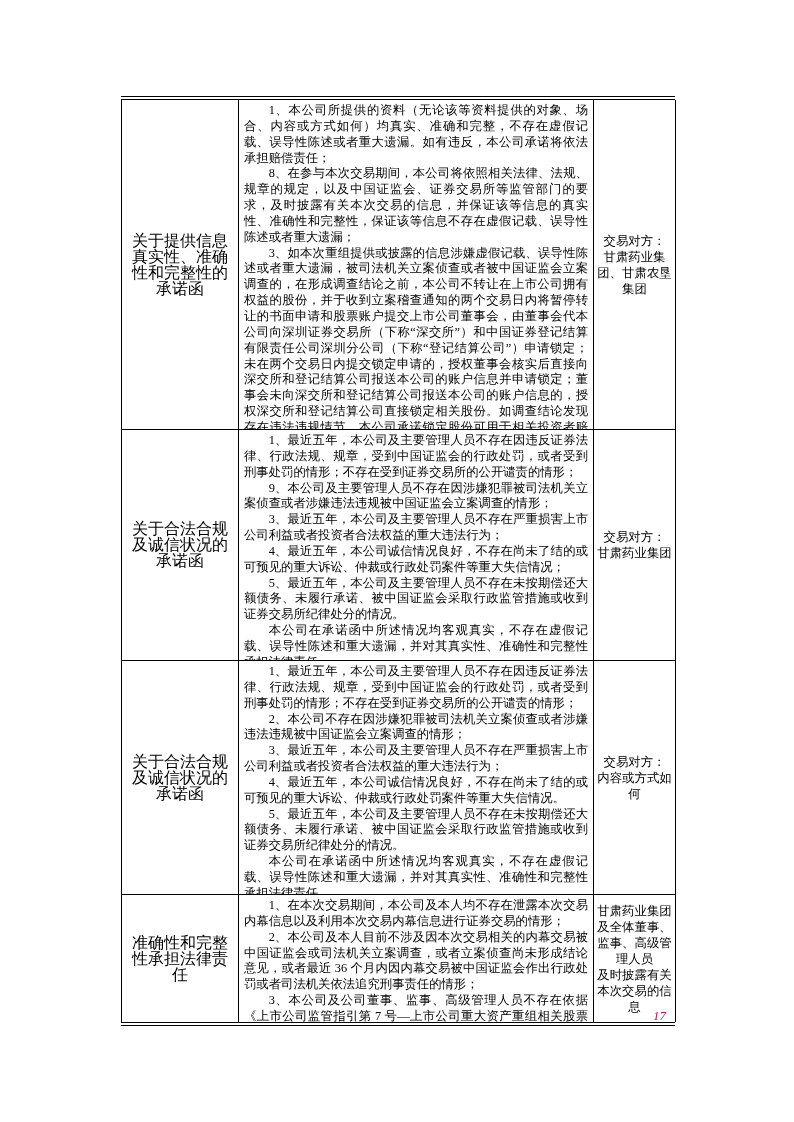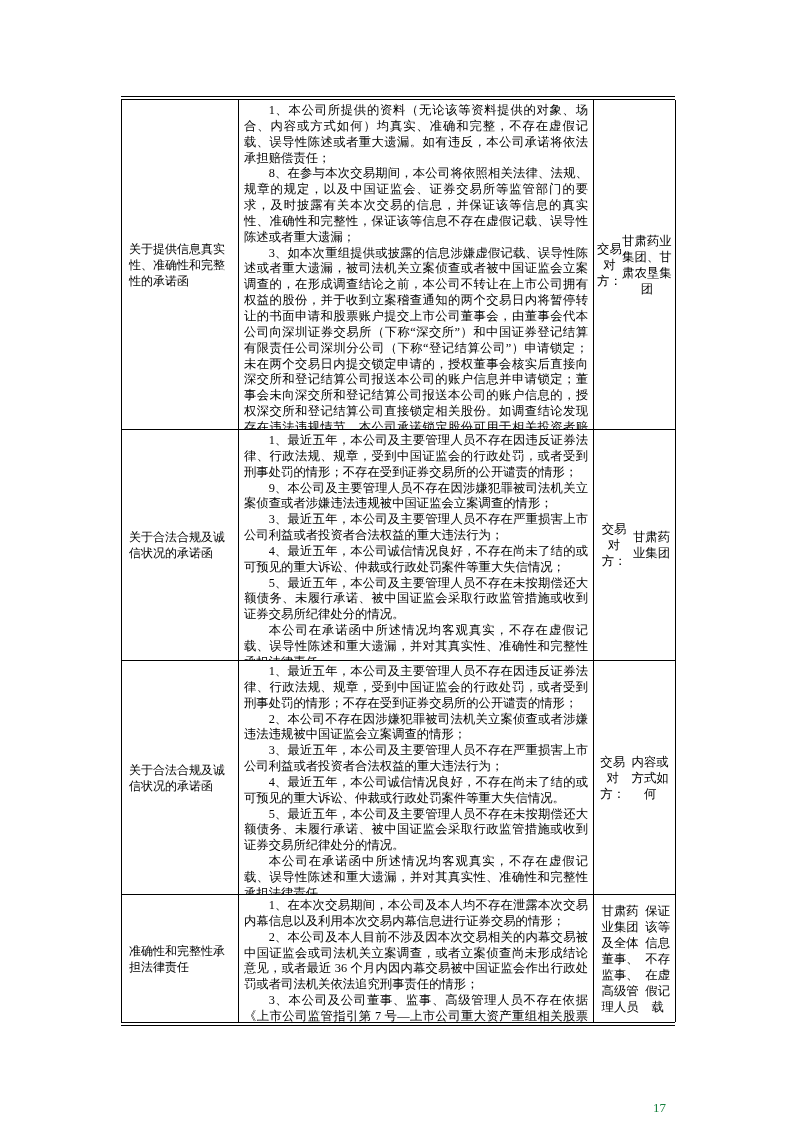--- a/index.html
+++ b/index.html
@@ -15,43 +15,43 @@
   }
   table.doc-table {
     border-collapse:collapse; width:100%; table-layout:fixed;
   }
   table.doc-table td { border:1px solid #000; padding:0; vertical-align:top;margin-top:48px; }
   table.doc-table tr:first-child td { border-top:none; }
   table.doc-table tr:last-child td { border-bottom:none; }
 
   .title-inner {
     display:flex; align-items:center; justify-content:center;
-    padding:0 7px; box-sizing:border-box;
-    font-size:12px; line-height:16px; overflow:hidden;
+    text-align:center; padding:0 7px; box-sizing:border-box;
+    font-size:16px; line-height:16px; overflow:hidden;
   }
   .content-inner {
     box-sizing:border-box; overflow:hidden;
     padding:3px 5px 0 5px;
     font-size:12.35px; line-height:15.85px;
     text-align:justify; text-justify:inter-ideograph;
   }
   .content-inner p { margin:0; text-indent:2em; }
   .party-inner {
-    display:flex; flex-direction:row; align-items:center; justify-content:center;
+    display:flex; flex-direction:column; align-items:center; justify-content:center;
     text-align:center; padding:0 3px; box-sizing:border-box;
     font-size:12.4px; line-height:16px; overflow:hidden;
   }
   .h-r1 { height:329px; }
   .h-r2 { height:230px; }
   .h-r3 { height:233px; }
   .h-r4 { height:127px; }
 
   .page-number {
-    position:absolute; left:653px; top:1100px;
-    font-size:13px; color:#15803d;
+    position:absolute; left:653px; top:1008px;
+    font-size:13px; color:#be185d;font-style:italic;
   }
 </style>
 </head>
 <body>
 
 <div class="table-wrap">
   <table class="doc-table">
     <colgroup>
       <col style="width:117px">
         <col style="width:355px">
@@ -130,21 +130,21 @@
       <td>
         <div class="content-inner h-r4">
           <p>1、在本次交易期间，本公司及本人均不存在泄露本次交易内幕信息以及利用本次交易内幕信息进行证券交易的情形；</p>
           <p>2、本公司及本人目前不涉及因本次交易相关的内幕交易被中国证监会或司法机关立案调查，或者立案侦查尚未形成结论意见，或者最近 36 个月内因内幕交易被中国证监会作出行政处罚或者司法机关依法追究刑事责任的情形；</p>
           <p>3、本公司及公司董事、监事、高级管理人员不存在依据《上市公司监管指引第 7 号—上市公司重大资产重组相关股票异常交易监</p>
         </div>
       </td>
       <td>
         <div class="party-inner h-r4">
           <div>甘肃药业集团及全体董事、监事、高级管理人员</div>
-          <div>保证该等信息不存在虚假记载</div>
+          <div>及时披露有关本次交易的信息</div>
         </div>
       </td>
     </tr>
   </tbody>
     </table>
 </div>
 
 <div class="page-number">17</div>
 
 </body></html>

